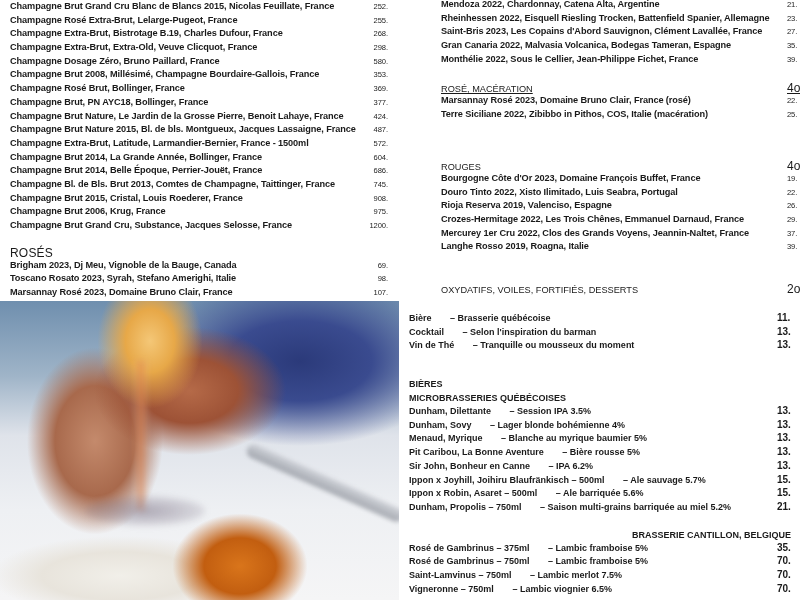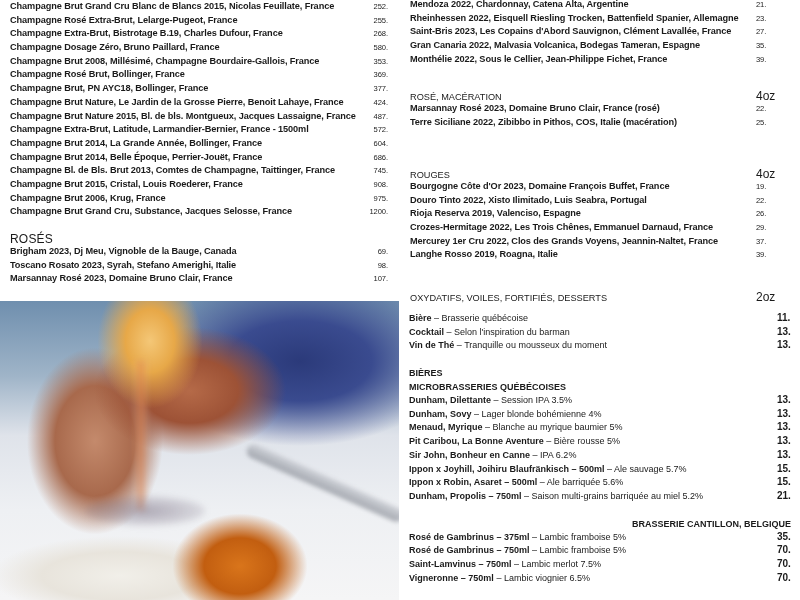--- a/index.html
+++ b/index.html
@@ -1,36 +1,36 @@
 <!DOCTYPE html>
 <html><head>
 <meta charset="utf-8">
 <style>
   * { box-sizing: border-box; margin: 0; padding: 0; }
   html, body { width: 800px; height: 600px; overflow: hidden; background: #ffffff; }
   body { position: relative; font-family: "Liberation Sans", "DejaVu Sans", sans-serif; color: #1a1a1a; }
 
   .col { position: absolute; }
   .left-col { left: 10px; top: 0; width: 382px; }
-  .right-top { left: 410px; top: 0; width: 360px; }
+  .right-top { left: 441px; top: 0; width: 360px; }
   .right-bottom { left: 409px; top: 312px; width: 382px; }
 
   .row { display: flex; justify-content: space-between; align-items: baseline; white-space: nowrap; }
   .wine-row { height: 13.7px; font-size: 9.2px; font-weight: bold; letter-spacing: -0.1px; }
   .wine-row .price { font-size: 7.6px; font-weight: normal; color: #222; margin-left: 6px; }
   .left-col .wine-row .price { width: 22px; text-align: right; margin-right: 4px; }
   .right-top .wine-row .price { width: 14px; text-align: left; margin-right: 0; }
 
   .section-head { font-size: 12px; font-weight: normal; letter-spacing: 0.2px; margin-top: 12px; height: 14px; line-height: 14px; }
   .section-head-sm { display: flex; justify-content: space-between; font-size: 9.2px; font-weight: normal; height: 14px; align-items: baseline; }
   .section-head-sm .unit { font-size: 12px; width: 14px; text-align: left; }
 
   .beer-row { height: 13.7px; font-size: 9px; }
   .beer-row .name { font-weight: bold; }
-  .beer-row .desc { font-weight: normal; }
+  .beer-row .desc { font-weight: bold; padding-left: 16px; }
   .beer-row .price { font-weight: bold; font-size: 10px; width: 14px; text-align: left; }
   .beer-heading { font-size: 9px; font-weight: bold; height: 14px; line-height: 14px; }
 
   .photo {
     position: absolute; left: 0; top: 301px; width: 399px; height: 299px; overflow: hidden;
     background:
       radial-gradient(ellipse 90px 70px at 240px 265px, #d9751b 0%, #c25e10 40%, rgba(200,110,40,0) 75%),
       radial-gradient(ellipse 130px 40px at 120px 275px, #f1efe9 0%, #e8e4dc 60%, rgba(240,238,232,0) 100%),
       radial-gradient(ellipse 70px 90px at 150px 40px, #f4c777 0%, #e7a848 35%, rgba(230,160,70,0) 75%),
       radial-gradient(ellipse 120px 80px at 190px 90px, #b56a48 0%, #9d5236 40%, rgba(160,90,60,0) 80%),
@@ -65,20 +65,24 @@
       </div>
       <div class="row wine-row">
         <span>Champagne Rosé Extra-Brut, Lelarge-Pugeot, France</span>
         <span class="price">255.</span>
       </div>
       <div class="row wine-row">
         <span>Champagne Extra-Brut, Bistrotage B.19, Charles Dufour, France</span>
         <span class="price">268.</span>
       </div>
       <div class="row wine-row">
+        <span>Champagne Extra-Brut, Extra-Old, Veuve Clicquot, France</span>
+        <span class="price">298.</span>
+      </div>
+      <div class="row wine-row">
         <span>Champagne Dosage Zéro, Bruno Paillard, France</span>
         <span class="price">580.</span>
       </div>
       <div class="row wine-row">
         <span>Champagne Brut 2008, Millésimé, Champagne Bourdaire-Gallois, France</span>
         <span class="price">353.</span>
       </div>
       <div class="row wine-row">
         <span>Champagne Rosé Brut, Bollinger, France</span>
         <span class="price">369.</span>
@@ -164,21 +168,21 @@
       <div class="row wine-row">
         <span>Gran Canaria 2022, Malvasia Volcanica, Bodegas Tameran, Espagne</span>
         <span class="price">35.</span>
       </div>
       <div class="row wine-row">
         <span>Monthélie 2022, Sous le Cellier, Jean-Philippe Fichet, France</span>
         <span class="price">39.</span>
       </div>
     </div>
 
-  <div class="section-head-sm" style="margin-top:22px;">
+  <div class="section-head-sm" style="margin-top:14px;text-decoration:underline;">
     <span>ROSÉ, MACÉRATION</span>
     <span class="unit">4oz</span>
   </div>
   <div id="rosemac-list">
       <div class="row wine-row">
         <span>Marsannay Rosé 2023, Domaine Bruno Clair, France (rosé)</span>
         <span class="price">22.</span>
       </div>
       <div class="row wine-row">
         <span>Terre Siciliane 2022, Zibibbo in Pithos, COS, Italie (macération)</span>
@@ -231,21 +235,21 @@
       </div>
       <div class="row beer-row">
         <span><span class="name">Cocktail</span><span class="desc"> – Selon l'inspiration du barman</span></span>
         <span class="price">13.</span>
       </div>
       <div class="row beer-row">
         <span><span class="name">Vin de Thé</span><span class="desc"> – Tranquille ou mousseux du moment</span></span>
         <span class="price">13.</span>
       </div>
     </div>
-  <div class="beer-heading" style="margin-top:13px;">BIÈRES</div>
+  <div class="beer-heading" style="margin-top:24px;">BIÈRES</div>
   <div class="beer-heading" style="margin-top:0;">MICROBRASSERIES QUÉBÉCOISES</div>
   <div id="micro-list">
       <div class="row beer-row">
         <span><span class="name">Dunham, Dilettante</span><span class="desc"> – Session IPA 3.5%</span></span>
         <span class="price">13.</span>
       </div>
       <div class="row beer-row">
         <span><span class="name">Dunham, Sovy</span><span class="desc"> – Lager blonde bohémienne 4%</span></span>
         <span class="price">13.</span>
       </div>

